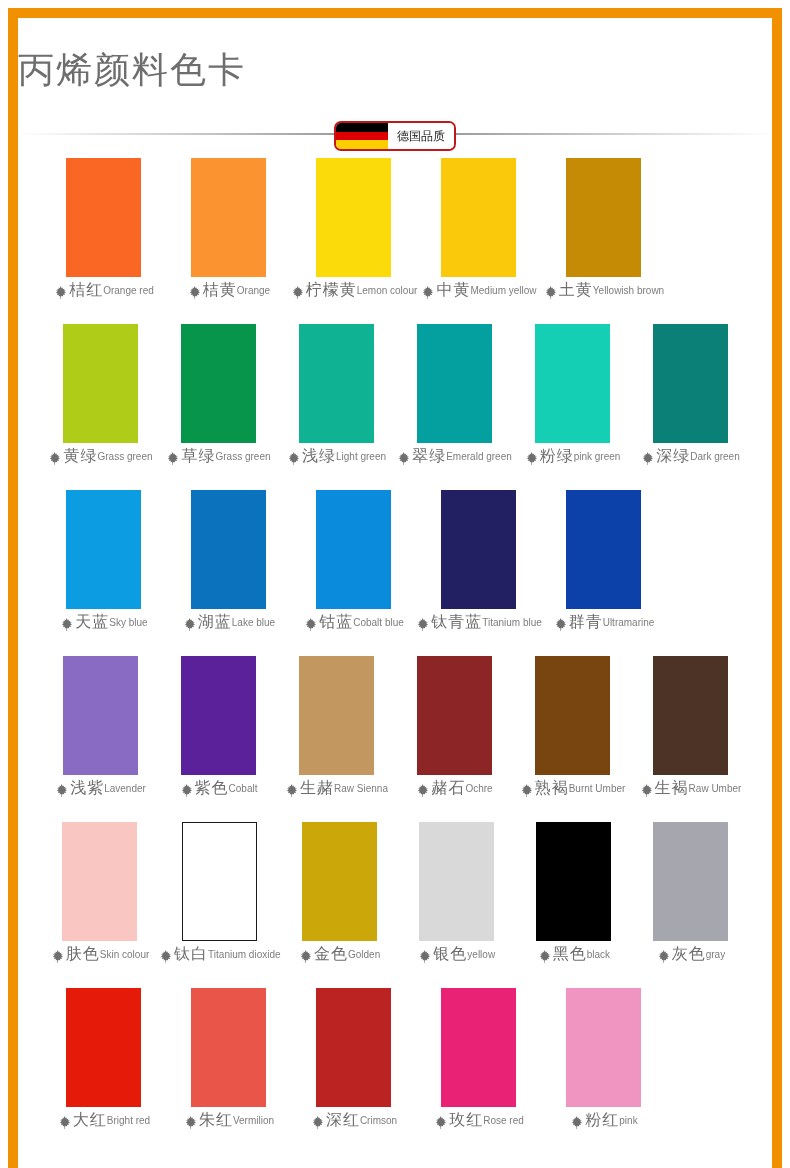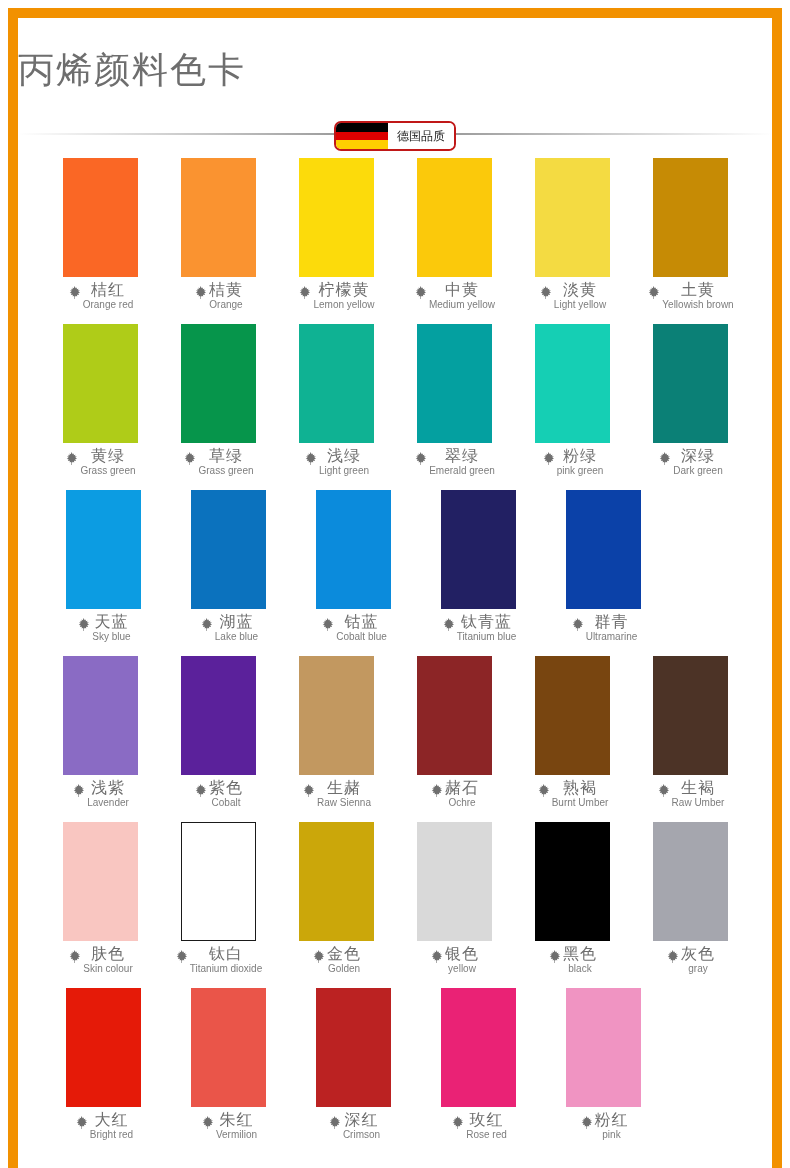--- a/index.html
+++ b/index.html
@@ -142,21 +142,21 @@
   .leaf-icon {
     flex: 0 0 auto;
     width: 15px;
     height: 15px;
     margin-top: 3px;
     margin-right: 1px;
     display: block;
   }
   .names {
     display: flex;
-    flex-direction: column;
+    flex-direction: row;
     align-items: center;
     line-height: 1;
   }
   .name-cn {
     font-size: 16px;
     color: #6e6e6e;
     white-space: nowrap;
     letter-spacing: 1px;
     font-family: "DejaVu Sans", "Liberation Sans", sans-serif;
   }
@@ -222,51 +222,38 @@
           </div>
           <div class="swatch-cell">
             <div class="chip" style="background: rgb(252, 219, 11);"></div>
             <div class="caption">
               <svg class="leaf-icon" viewBox="0 0 24 24" aria-hidden="true">
                 <path fill="#6e6e6e" d="M12 1.5l1.9 3.6 2.1-1.1-.5 2.6 3.1-.6-1.4 2.3 3.3.5-2.4 1.8 2.9 1.7-3.2 1 1.5 2.6-3.3-.4.3 2.9-2.6-1.4-1 2.6-1.1-2.5-2.5 1.4.3-2.9-3.3.4 1.5-2.6-3.2-1 2.9-1.7-2.4-1.8 3.3-.5L6.2 6l3.1.6-.5-2.6 2.1 1.1z"></path>
                 <path fill="#6e6e6e" d="M11.6 15h.9v7.5h-.9z"></path>
               </svg>
               <div class="names">
                 <div class="name-cn">柠檬黄</div>
-                <div class="name-en">Lemon yellow</div>
+                <div class="name-en">Lemon colour</div>
               </div>
             </div>
           </div>
           <div class="swatch-cell">
             <div class="chip" style="background: rgb(251, 201, 11);"></div>
             <div class="caption">
               <svg class="leaf-icon" viewBox="0 0 24 24" aria-hidden="true">
                 <path fill="#6e6e6e" d="M12 1.5l1.9 3.6 2.1-1.1-.5 2.6 3.1-.6-1.4 2.3 3.3.5-2.4 1.8 2.9 1.7-3.2 1 1.5 2.6-3.3-.4.3 2.9-2.6-1.4-1 2.6-1.1-2.5-2.5 1.4.3-2.9-3.3.4 1.5-2.6-3.2-1 2.9-1.7-2.4-1.8 3.3-.5L6.2 6l3.1.6-.5-2.6 2.1 1.1z"></path>
                 <path fill="#6e6e6e" d="M11.6 15h.9v7.5h-.9z"></path>
               </svg>
               <div class="names">
                 <div class="name-cn">中黄</div>
                 <div class="name-en">Medium yellow</div>
               </div>
             </div>
           </div>
           <div class="swatch-cell">
-            <div class="chip" style="background: rgb(244, 219, 66);"></div>
-            <div class="caption">
-              <svg class="leaf-icon" viewBox="0 0 24 24" aria-hidden="true">
-                <path fill="#6e6e6e" d="M12 1.5l1.9 3.6 2.1-1.1-.5 2.6 3.1-.6-1.4 2.3 3.3.5-2.4 1.8 2.9 1.7-3.2 1 1.5 2.6-3.3-.4.3 2.9-2.6-1.4-1 2.6-1.1-2.5-2.5 1.4.3-2.9-3.3.4 1.5-2.6-3.2-1 2.9-1.7-2.4-1.8 3.3-.5L6.2 6l3.1.6-.5-2.6 2.1 1.1z"></path>
-                <path fill="#6e6e6e" d="M11.6 15h.9v7.5h-.9z"></path>
-              </svg>
-              <div class="names">
-                <div class="name-cn">淡黄</div>
-                <div class="name-en">Light yellow</div>
-              </div>
-            </div>
-          </div>
-          <div class="swatch-cell">
             <div class="chip" style="background: rgb(198, 139, 5);"></div>
             <div class="caption">
               <svg class="leaf-icon" viewBox="0 0 24 24" aria-hidden="true">
                 <path fill="#6e6e6e" d="M12 1.5l1.9 3.6 2.1-1.1-.5 2.6 3.1-.6-1.4 2.3 3.3.5-2.4 1.8 2.9 1.7-3.2 1 1.5 2.6-3.3-.4.3 2.9-2.6-1.4-1 2.6-1.1-2.5-2.5 1.4.3-2.9-3.3.4 1.5-2.6-3.2-1 2.9-1.7-2.4-1.8 3.3-.5L6.2 6l3.1.6-.5-2.6 2.1 1.1z"></path>
                 <path fill="#6e6e6e" d="M11.6 15h.9v7.5h-.9z"></path>
               </svg>
               <div class="names">
                 <div class="name-cn">土黄</div>
                 <div class="name-en">Yellowish brown</div>
               </div>

